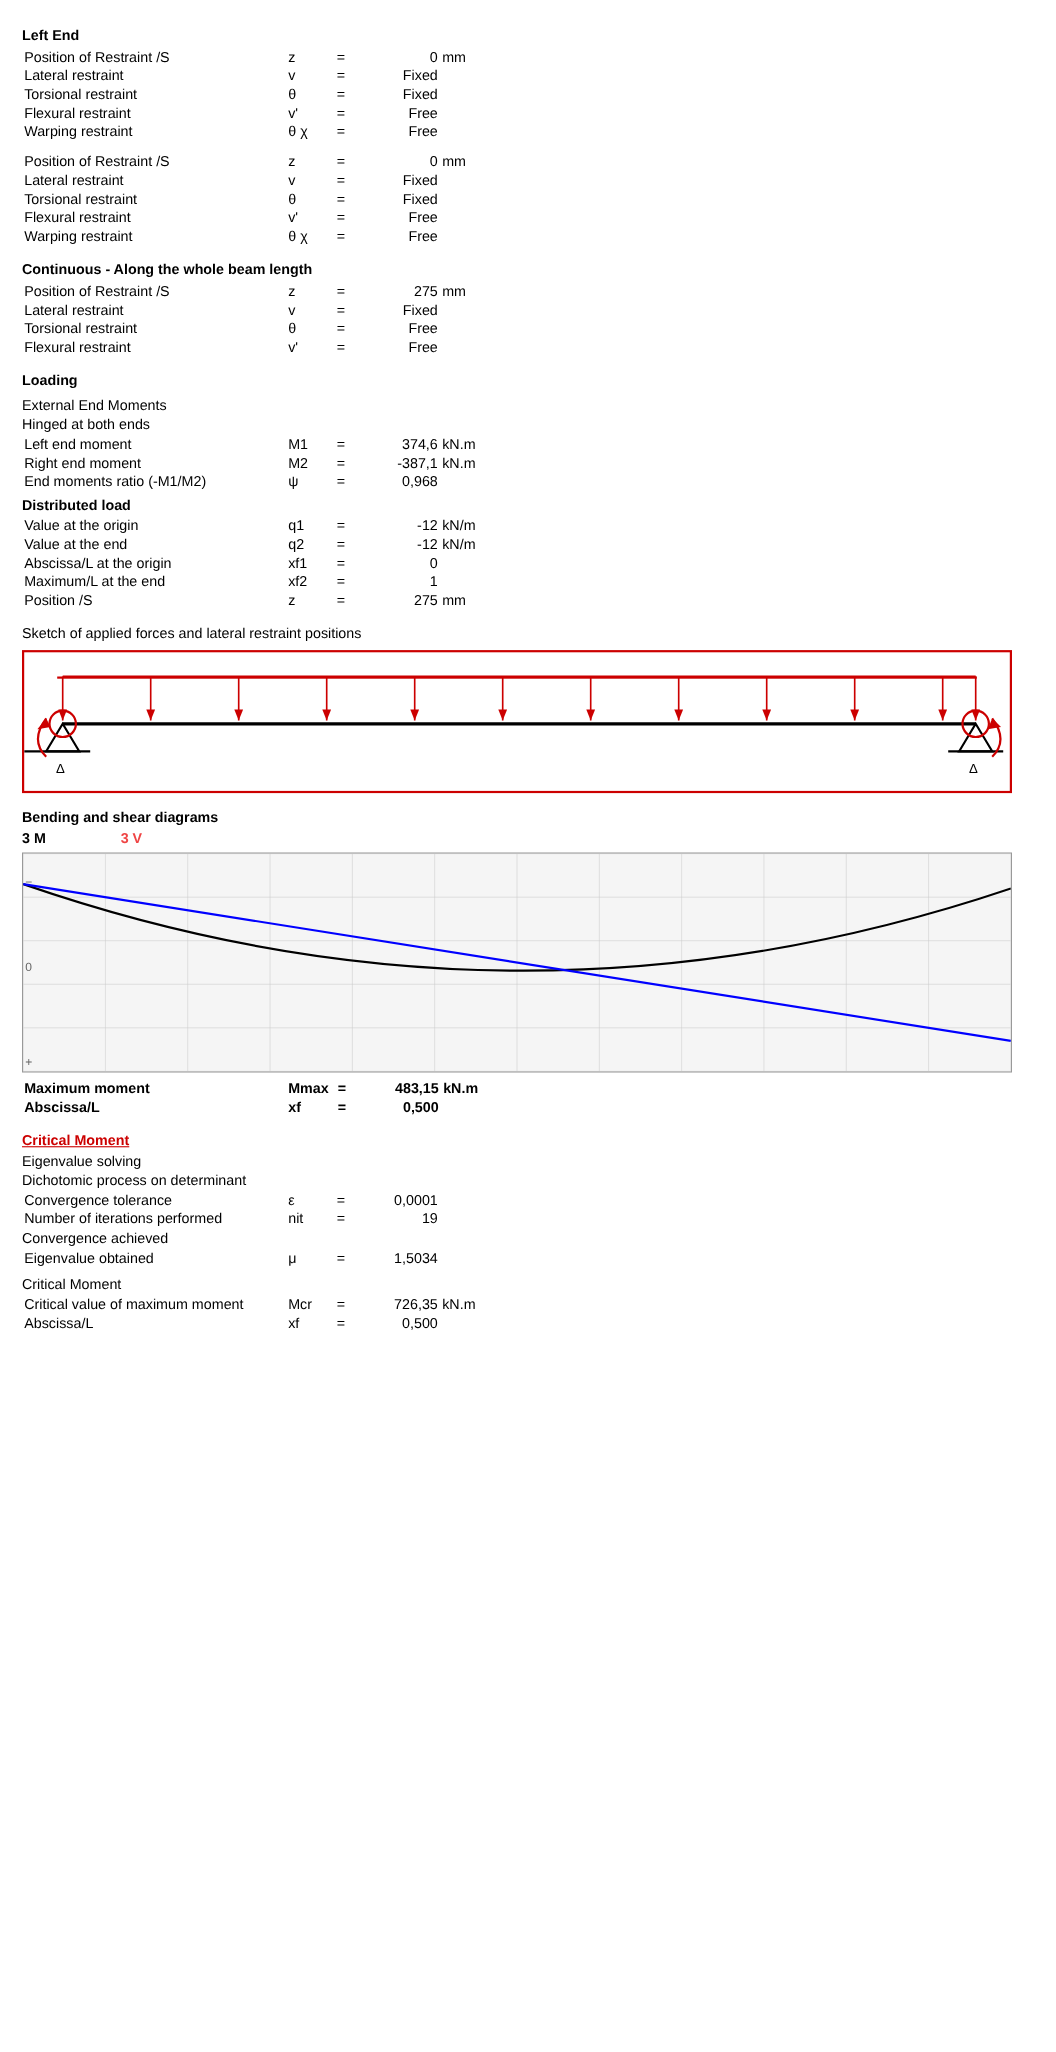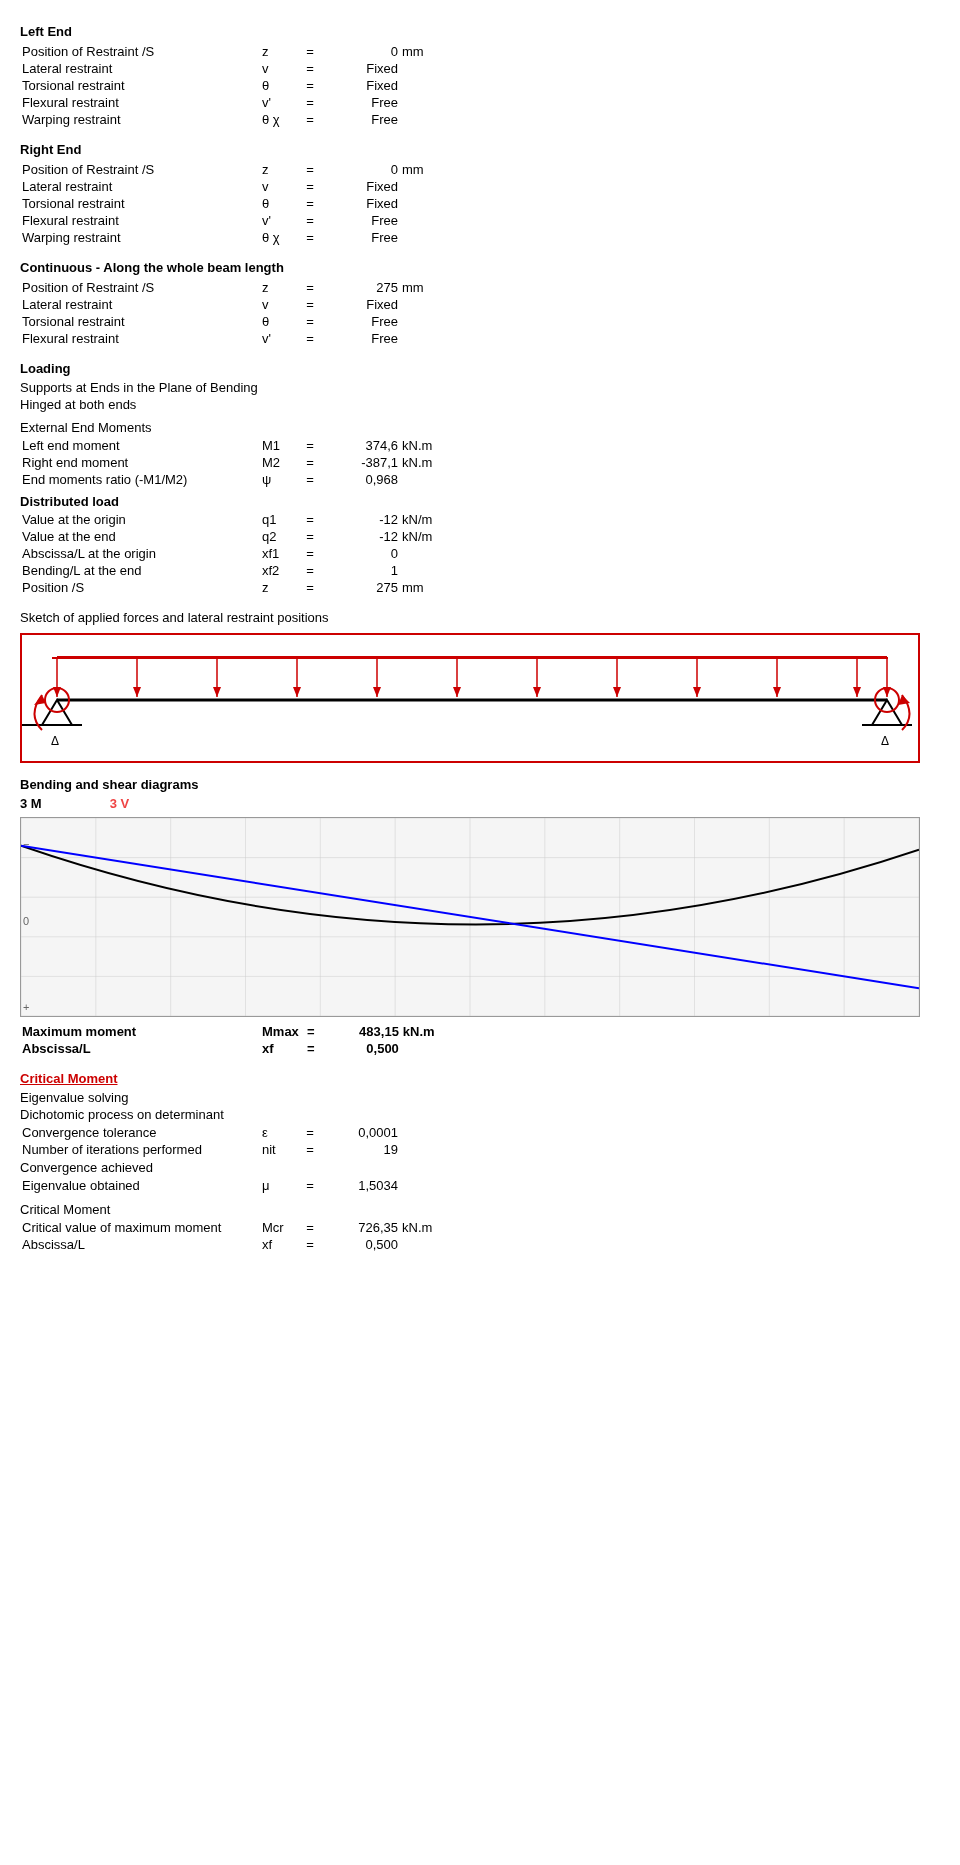--- a/index.html
+++ b/index.html
@@ -112,21 +112,20 @@
         <td class="td-sym">θ χ</td>
         <td class="td-eq">=</td>
         <td class="td-val">Free</td>
         <td class="td-unit"></td>
       </tr>
       </tbody>
   </table>
 </div>
 
 <div style="margin-top:10px;">
-  <div class="section-title">Right End</div>
   <table class="data-table indent1">
     <tbody id="right-end-rows">
         <tr>
         <td class="td-label">Position of Restraint /S</td>
         <td class="td-sym">z</td>
         <td class="td-eq">=</td>
         <td class="td-val">0</td>
         <td class="td-unit">mm</td>
       </tr>
         <tr>
@@ -192,23 +191,22 @@
         <td class="td-eq">=</td>
         <td class="td-val">Free</td>
         <td class="td-unit"></td>
       </tr>
       </tbody>
   </table>
 </div>
 
 <div style="margin-top:14px;">
   <div class="section-title">Loading</div>
-  <div class="plain-text">Supports at Ends in the Plane of Bending</div>
+  <div style="margin-top:8px;" class="plain-text">External End Moments</div>
   <div class="plain-text indent1">Hinged at both ends</div>
-  <div style="margin-top:8px;" class="plain-text">External End Moments</div>
   <table class="data-table indent1">
     <tbody id="moments-rows">
         <tr>
         <td class="td-label">Left end moment</td>
         <td class="td-sym">M1</td>
         <td class="td-eq">=</td>
         <td class="td-val">374,6</td>
         <td class="td-unit">kN.m</td>
       </tr>
         <tr>
@@ -245,21 +243,21 @@
         <td class="td-unit">kN/m</td>
       </tr>
         <tr>
         <td class="td-label">Abscissa/L at the origin</td>
         <td class="td-sym">xf1</td>
         <td class="td-eq">=</td>
         <td class="td-val">0</td>
         <td class="td-unit"></td>
       </tr>
         <tr>
-        <td class="td-label">Bending/L at the end</td>
+        <td class="td-label">Maximum/L at the end</td>
         <td class="td-sym">xf2</td>
         <td class="td-eq">=</td>
         <td class="td-val">1</td>
         <td class="td-unit"></td>
       </tr>
         <tr>
         <td class="td-label">Position /S</td>
         <td class="td-sym">z</td>
         <td class="td-eq">=</td>
         <td class="td-val">275</td>

